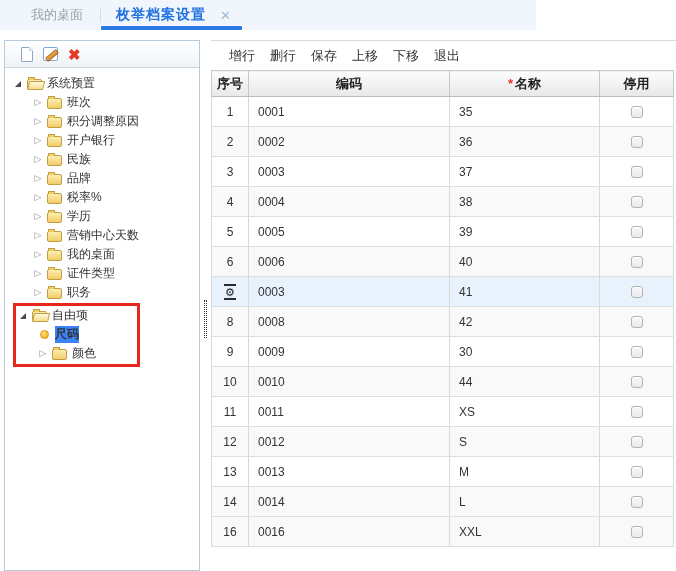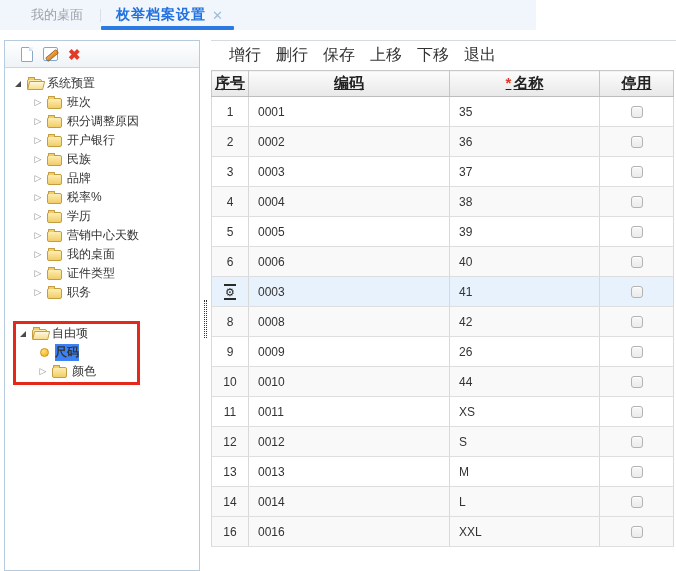--- a/index.html
+++ b/index.html
@@ -3,21 +3,21 @@
 <meta charset="utf-8">
 <style>
   * { box-sizing: border-box; margin: 0; padding: 0; }
   html,body { width:676px; height:571px; overflow:hidden; }
   body { font-family:"Liberation Sans",sans-serif; background:#fff; position:relative; color:#333; }
 
   
   .tabbar { position:absolute; left:0; top:0; width:536px; height:30px; background:#f1f6fc; display:flex; align-items:center; }
   .tab-inactive { padding:0 17px 0 31px; font-size:13px; color:#9aa1a8; height:30px; display:flex; align-items:center; }
   .tab-sep { width:1px; height:13px; background:#d9dfe6; }
-  .tab-active { position:relative; height:30px; display:flex; align-items:center; gap:6px; padding:0 11px 0 15px; color:#2171df; font-weight:bold; font-size:14px; letter-spacing:1px; }
+  .tab-active { position:relative; height:30px; display:flex; align-items:center; gap:14px; padding:0 11px 0 15px; color:#2171df; font-weight:bold; font-size:14px; letter-spacing:1px; }
   .tab-underline { position:absolute; left:0; bottom:0; width:100%; height:4px; background:#2b7ae2; border-radius:1px; }
   .tab-close { font-size:13px; color:#9dbbd8; font-weight:normal; letter-spacing:0; cursor:pointer; }
 
   
   .left-panel { position:absolute; left:4px; top:40px; width:196px; bottom:0; border:1px solid #b6cbdd; background:#fff; overflow:hidden; }
   .panel-toolbar { height:27px; border-bottom:1px solid #ccd6df; background:linear-gradient(#ffffff,#eff3f6); display:flex; align-items:center; gap:10px; padding-left:16px; }
   .tool-ic { display:flex; align-items:center; justify-content:center; cursor:pointer; }
   .ic-new { width:12px; height:15px; background:#fff; border:1px solid #8aa7c9; border-radius:1px; position:relative; }
   .ic-new::before { content:""; position:absolute; right:-1px; top:-1px; width:0; height:0; border-bottom:4px solid #cfdff0; border-right:4px solid #eff3f6; }
   .ic-edit { width:15px; height:14px; background:#fff; border:1px solid #7da7d8; border-radius:2px; position:relative; }
@@ -29,33 +29,33 @@
   .trow { display:flex; align-items:center; height:19px; cursor:pointer; white-space:nowrap; }
   .trow .exp { width:14px; flex:none; display:flex; justify-content:center; align-items:center; }
   .exp-open { width:0; height:0; border-left:6px solid transparent; border-bottom:6px solid #4a4a4a; }
   .exp-closed { color:#8f8f8f; font-size:9px; line-height:1; }
   .lvl1 { padding-left:20px; }
   .folder { position:relative; width:15px; height:11px; margin:2px 5px 0 2px; background:linear-gradient(#fdeeb0,#f2cd68); border:1px solid #c29e40; border-radius:2px; flex:none; }
   .folder::before { content:""; position:absolute; left:0; top:-3px; width:5px; height:2px; background:#f2cd68; border:1px solid #c29e40; border-bottom:none; border-radius:1px 1px 0 0; }
   .folder.open::after { content:""; position:absolute; left:-1px; bottom:-1px; width:14px; height:7px; background:linear-gradient(#fdf7dd,#f7dd8e); border:1px solid #c29e40; transform:skewX(-14deg); transform-origin:bottom left; border-radius:1px; }
   .dot { width:9px; height:9px; border-radius:50%; margin:0 6px 0 4px; background:radial-gradient(circle at 35% 30%, #ffdf7e, #f2ac08); border:1px solid #d3920a; flex:none; }
   .tlabel.selected { background:#3b82f6;font-weight:bold; }
-  .redbox { border:3px solid #e4291b; margin:19px 0 0 2px; width:127px; padding-bottom:1px; }
+  .redbox { border:3px solid #e4291b; margin:1px 0 0 2px; width:127px; padding-bottom:1px; }
 
   
   .splitter { position:absolute; left:202px; top:40px; width:8px; bottom:0; cursor:col-resize; }
   .split-handle { position:absolute; left:2px; top:260px; width:3px; height:38px; border-left:1px dotted #333; border-right:1px dotted #333; }
 
   
   .right-panel { position:absolute; left:211px; top:40px; right:0; bottom:0; border-top:1px solid #d4dbe1; overflow:hidden; }
-  .toolbar { height:29px; display:flex; align-items:center; gap:15px; padding-left:18px; font-size:16px; color:#333; }
+  .toolbar { height:29px; display:flex; align-items:center; gap:15px; padding-left:18px; font-size:13px; color:#333; }
   .tbtn { cursor:pointer; }
 
   table.grid { border-collapse:collapse; table-layout:fixed; width:462px; font-size:12px; }
-  .grid th { height:26px; background:linear-gradient(#fcfcfc,#e8e8e8); border-top:1px solid #c9c9c9; border-bottom:1px solid #bdbdbd; border-right:1px solid #c6c6c6; font-size:15px; font-weight:bold; color:#222; text-align:center;text-decoration:underline; }
+  .grid th { height:26px; background:linear-gradient(#fcfcfc,#e8e8e8); border-top:1px solid #c9c9c9; border-bottom:1px solid #bdbdbd; border-right:1px solid #c6c6c6; font-size:13px; font-weight:bold; color:#222; text-align:center; }
   .grid th:first-child { border-left:1px solid #c9c9c9; }
   .grid td { height:30px; border-bottom:1px solid #dedede; border-right:1px solid #d9d9d9; background:#fff; }
   .grid td:first-child { border-left:1px solid #d9d9d9; }
   .grid tr.even td { background:#f9f9f9; }
   .grid tr.current td { background:#e8f2fc; }
   .idx-cell { text-align:center; }
   .code-cell, .name-cell { padding-left:9px; }
   .disable-cell { text-align:center; }
   .checkbox { display:inline-block; width:12px; height:12px; border:1px solid #b3b3b3; border-radius:3px; background:linear-gradient(#f8f8f8,#ebebeb); box-shadow:inset 0 1px 0 #fff; vertical-align:middle; cursor:pointer; }
   .gear { display:inline-block; border-top:2px solid #2a2a2a; border-bottom:2px solid #2a2a2a; line-height:12px; padding:0 1px; font-size:11px; color:#1a1a1a; }
@@ -248,21 +248,21 @@
       </tr>
       <tr class="even">
         <td class="idx-cell">8</td>
         <td class="code-cell">0008</td>
         <td class="name-cell">42</td>
         <td class="disable-cell"><span class="checkbox"></span></td>
       </tr>
       <tr>
         <td class="idx-cell">9</td>
         <td class="code-cell">0009</td>
-        <td class="name-cell">26</td>
+        <td class="name-cell">30</td>
         <td class="disable-cell"><span class="checkbox"></span></td>
       </tr>
       <tr class="even">
         <td class="idx-cell">10</td>
         <td class="code-cell">0010</td>
         <td class="name-cell">44</td>
         <td class="disable-cell"><span class="checkbox"></span></td>
       </tr>
       <tr>
         <td class="idx-cell">11</td>

